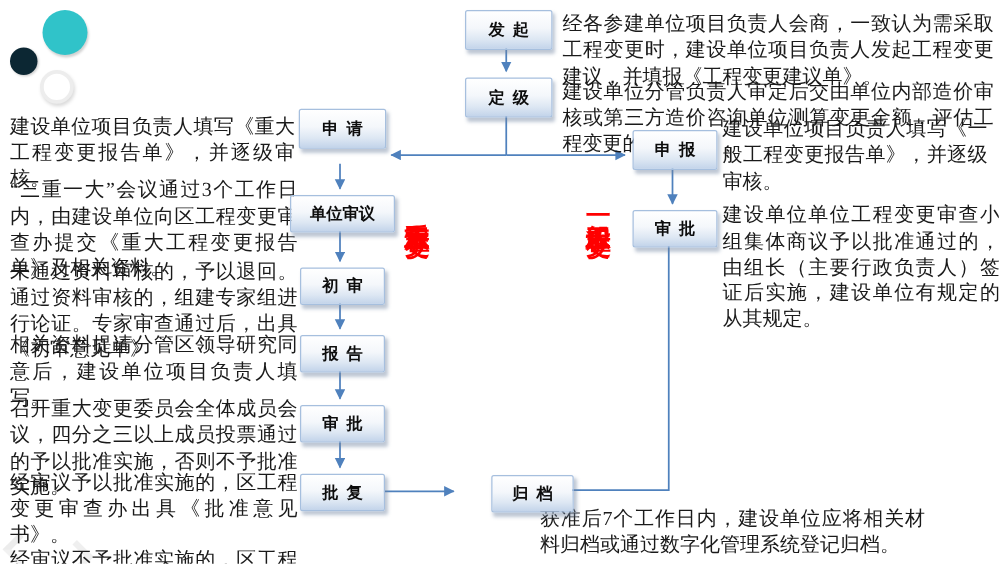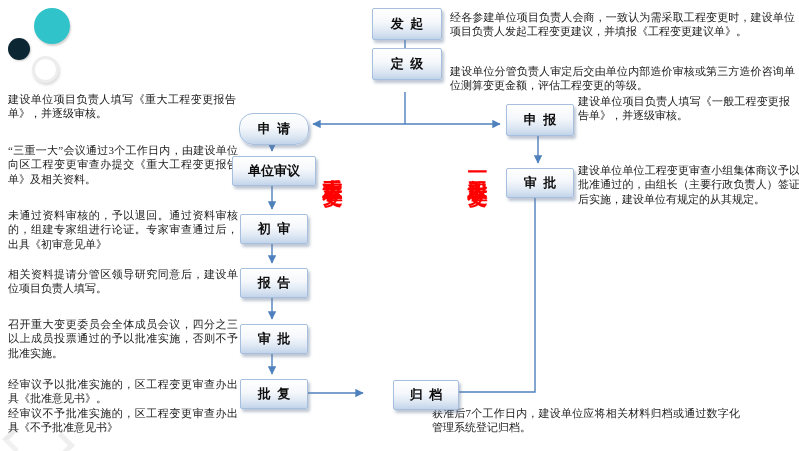--- a/index.html
+++ b/index.html
@@ -16,21 +16,21 @@
     border:1px solid #a6bfde;
     border-radius:2px;
     box-shadow:2px 3px 3px rgba(110,130,160,0.45);
     font-weight:bold;font-size:13px;color:#0d0d0d;
     white-space:pre;
     z-index:3;
   }
   
   .note{
     position:absolute;
-    font-size:11px;line-height:1.3;color:#1a1a1a;
+    font-size:16px;line-height:1.3;color:#1a1a1a;
     white-space:pre-line;
     text-align:justify;
     z-index:2;
   }
   
   .branch{
     position:absolute;
     writing-mode:vertical-rl;text-orientation:upright;
     color:#ff0000;font-weight:bold;font-size:20px;
     letter-spacing:2px;line-height:1;
@@ -73,23 +73,23 @@
     <line x1="272" y1="242" x2="272" y2="263" marker-end="url(#ah)"></line>
     <line x1="272" y1="296" x2="272" y2="319" marker-end="url(#ah)"></line>
     <line x1="272" y1="352" x2="272" y2="374" marker-end="url(#ah)"></line>
     <line x1="307" y1="393" x2="363" y2="393" marker-end="url(#ah)"></line>
     <line x1="538" y1="134" x2="538" y2="163" marker-end="url(#ah)"></line>
     <polyline points="535,196 535,392 440,392" marker-end="url(#ah)"></polyline>
   </g>
 </svg>
 
 <div class="fbox" style="left:372px;top:8px;width:68px;height:30px;">发  起</div>
-<div class="fbox" style="left:372px;top:48px;width:68px;height:30px;">定  级</div>
+<div class="fbox" style="left:372px;top:62px;width:68px;height:30px;">定  级</div>
 
-<div class="fbox" style="left:239px;top:113px;width:68px;height:30px;border-radius:14px;">申  请</div>
+<div class="fbox" style="left:239px;top:87px;width:68px;height:30px;">申  请</div>
 <div class="fbox" style="left:232px;top:156px;width:82px;height:28px;">单位审议</div>
 <div class="fbox" style="left:240px;top:214px;width:66px;height:28px;">初  审</div>
 <div class="fbox" style="left:240px;top:268px;width:66px;height:28px;">报  告</div>
 <div class="fbox" style="left:240px;top:324px;width:66px;height:28px;">审  批</div>
 <div class="fbox" style="left:240px;top:379px;width:66px;height:28px;">批  复</div>
 <div class="fbox" style="left:369px;top:380px;width:64px;height:28px;margin-left:24px;">归  档</div>
 
 <div class="fbox" style="left:506px;top:104px;width:66px;height:30px;">申  报</div>
 <div class="fbox" style="left:506px;top:168px;width:66px;height:28px;">审  批</div>
 

